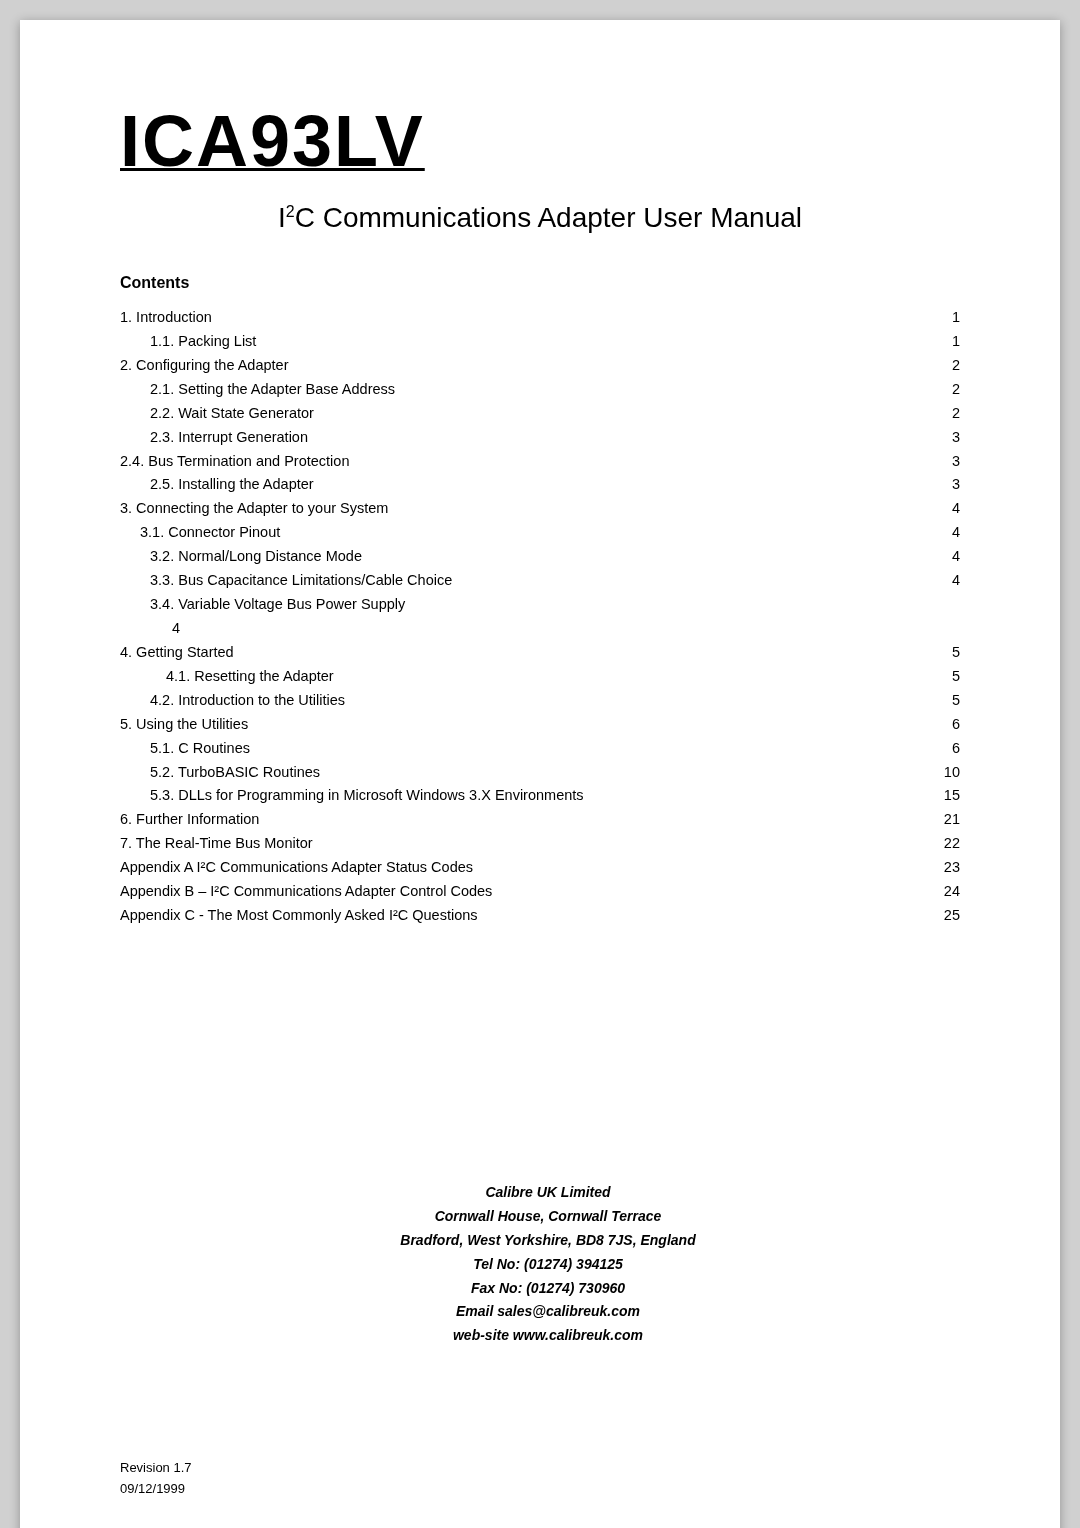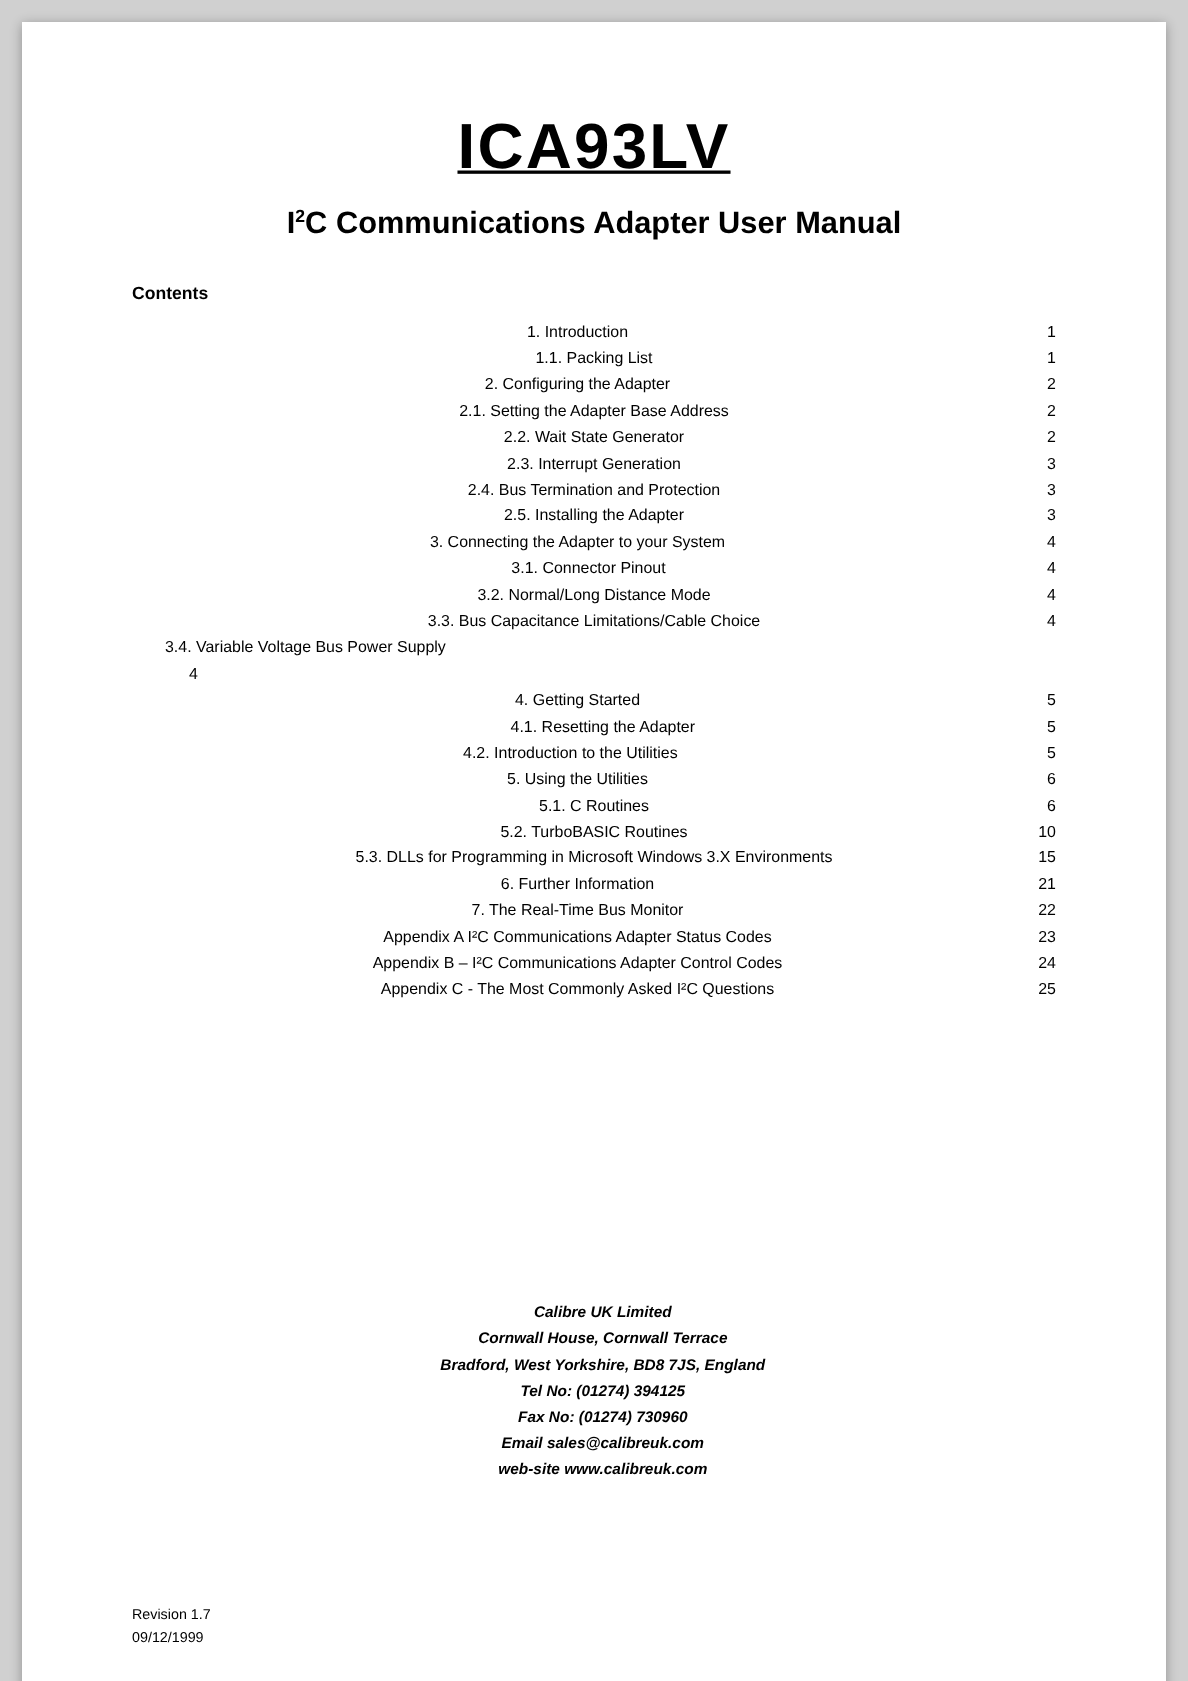--- a/index.html
+++ b/index.html
@@ -21,34 +21,34 @@
     .page {
       width: 1080px;
       min-height: 1528px;
       background: #ffffff;
       padding: 80px 100px 60px 100px;
       position: relative;
       box-shadow: 0 2px 10px rgba(0,0,0,0.3);
     }
 
     .main-title {
-      text-align: center;
-      font-size: 58px;
+      text-align: left;
+      font-size: 72px;
       font-weight: bold;
       font-family: Arial, Helvetica, sans-serif;
       letter-spacing: 2px;
       margin-bottom: 8px;
       text-decoration: underline;
       text-decoration-thickness: 3px;
     }
 
     .subtitle {
       text-align: center;
       font-size: 28px;
-      font-weight: bold;
+      font-weight: normal;
       margin-top: 20px;
       margin-bottom: 40px;
     }
 
     .subtitle sup {
       font-size: 16px;
     }
 
     .contents-heading {
       font-size: 16px;
@@ -63,21 +63,20 @@
     .toc-item {
       display: flex;
       justify-content: space-between;
       align-items: baseline;
       font-size: 14.5px;
       line-height: 1.65;
     }
 
     .toc-item .toc-label {
       flex: 1;
-      text-align: center;
     }
 
     .toc-item .toc-page {
       min-width: 30px;
       text-align: right;
     }
 
     .footer-center {
       position: absolute;
       bottom: 200px;
@@ -133,21 +132,21 @@
         <span class="toc-page">2</span>
       </div>
       <div class="toc-item" style="margin-left: 30px;">
         <span class="toc-label">2.2.   Wait State Generator</span>
         <span class="toc-page">2</span>
       </div>
       <div class="toc-item" style="margin-left: 30px;">
         <span class="toc-label">2.3.   Interrupt Generation</span>
         <span class="toc-page">3</span>
       </div>
-      <div class="toc-item" style="margin-left: 30px;">
+      <div class="toc-item" style="">
         <span class="toc-label">2.4.   Bus Termination and Protection</span>
         <span class="toc-page">3</span>
       </div>
       <div class="toc-item" style="margin-left: 30px;">
         <span class="toc-label">2.5.   Installing the Adapter</span>
         <span class="toc-page">3</span>
       </div>
       <div class="toc-item" style="margin-left: 0px;">
         <span class="toc-label">3.    Connecting the Adapter to your System</span>
         <span class="toc-page">4</span>

